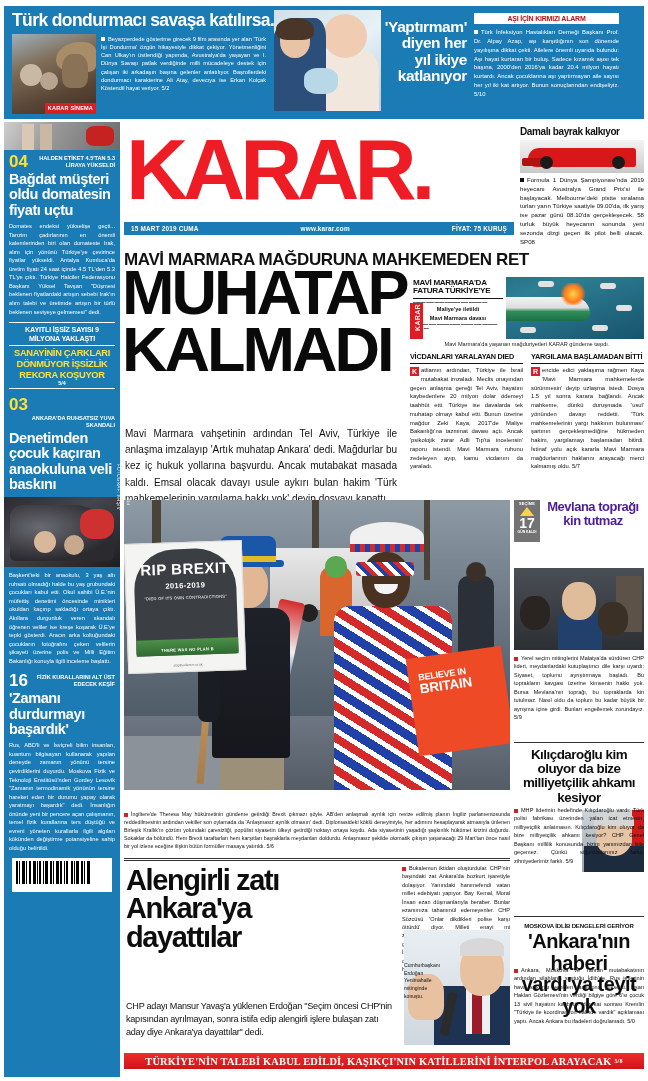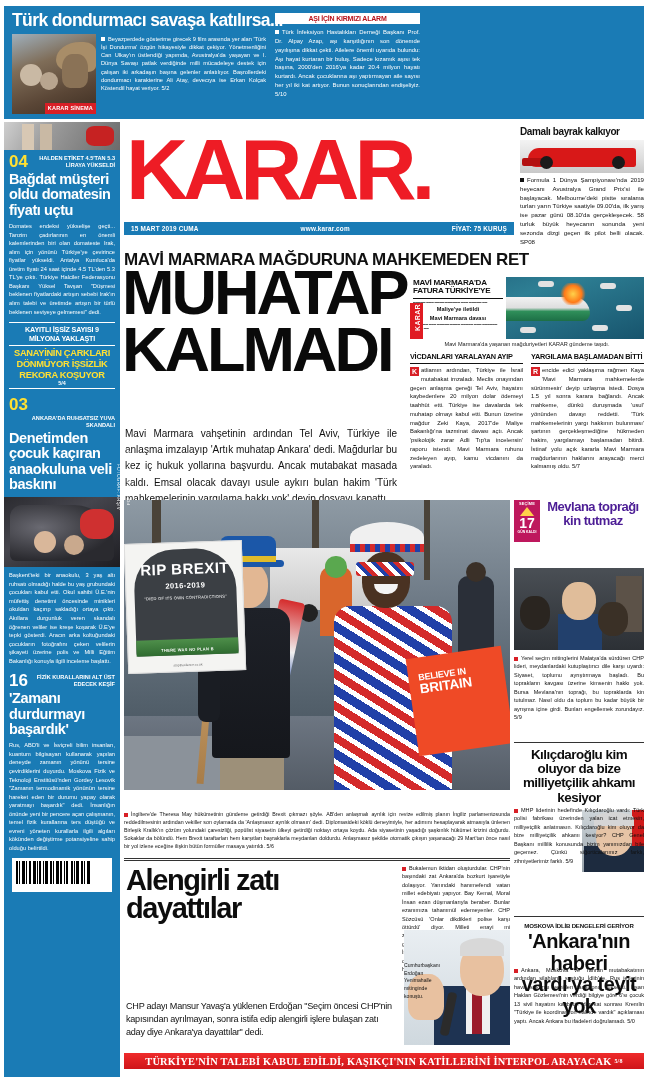--- a/index.html
+++ b/index.html
@@ -362,21 +362,21 @@
      background:#e8c1a0; border-radius:40% 40% 30% 30%; }
   .erd-mic { position:absolute; left:40px; top:62px; width:9px; height:44px;
      background:#2b2b2b; border-radius:4px; transform:rotate(12deg); }
   .erd-cap {
     position:absolute; left:404px; top:962px; width:42px;
     font-size:5.1px; line-height:1.5; color:#111;
   }
 
   
   .mev-badge {
-    position:absolute; left:514px; top:500px; width:26px; height:42px; background:#be185d;
+    position:absolute; left:514px; top:500px; width:26px; height:42px; background:#737373;
     color:#fff; text-align:center;
   }
   .mev-badge .b1 { font-size:3.9px; font-weight:bold; padding-top:1px; letter-spacing:.2px; }
   .mev-badge .tulip { width:0; height:0; margin:1px auto 0 auto;
      border-left:7px solid transparent; border-right:7px solid transparent;
      border-bottom:9px solid #ffd24a; }
   .mev-badge .b2 { font-size:14px; font-weight:bold; line-height:1.0; }
   .mev-badge .b3 { font-size:3.4px; font-weight:bold; }
   .mev-head {
     position:absolute; left:542px; top:500px; width:102px;
@@ -453,20 +453,32 @@
           <div class="camel"></div>
           <div class="fig f1"></div>
           <div class="fig f2"></div>
           <div class="fig f3"></div>
           <div class="ts-badge">KARAR SİNEMA</div>
         </div>
         <div class="ts-cine-text bullet-w">Beyazperdede gösterime girecek 9 film arasında yer alan 'Türk İşi Dondurma' özgün hikayesiyle dikkat çekiyor. Yönetmenliğini Can Ulkay'ın üstlendiği yapımda, Avustralya'da yaşayan ve I. Dünya Savaşı patlak verdiğinde milli mücadeleye destek için çalışan iki arkadaşın başına gelenler anlatılıyor. Başrollerdeki dondurmacı karakterine Ali Atay, devecıya ise Erkan Kolçak Köstendil hayat veriyor. 5/2</div>
       </div>
     </div>
 
+    <div class="ts-col ts-vax">
+      <div class="ts-vax-photo">
+        <div class="vx-baby-body"></div>
+        <div class="vx-baby-head"></div>
+        <div class="vx-nurse">
+          <div class="vx-nurse-face"></div>
+          <div class="vx-nurse-hair"></div>
+        </div>
+        <div class="vx-glove"></div>
+      </div>
+      <div class="ts-vax-title">'Yaptırmam' diyen her yıl ikiye katlanıyor</div>
+    </div>
 
     <div class="ts-col ts-alarm">
       <div class="ts-alarm-kicker">AŞI İÇİN KIRMIZI ALARM</div>
       <div class="ts-alarm-text bullet-w">Türk İnfeksiyon Hastalıkları Derneği Başkanı Prof. Dr. Alpay Azap, aşı karşıtlığının son dönemde yayılışına dikkat çekti. Ailelere önemli uyarıda bulundu: Aşı hayat kurtaran bir buluş. Sadece kızamık aşısı tek başına, 2000'den 2016'ya kadar 20.4 milyon hayatı kurtardı. Ancak çocuklarına aşı yaptırmayan aile sayısı her yıl iki kat artıyor. Bunun sonuçlarından endişeliyiz. 5/10</div>
     </div>
   </div>
 
   <div class="leftrail">
 
     <div class="lr-photo1">
@@ -604,21 +616,21 @@
       <div class="mm-ov-sm" style="margin-top:2px">▬▬▬▬▬▬ ▬▬▬ ▬▬▬▬▬ ▬▬▬▬ ▬▬▬▬▬ ▬▬▬ ▬▬▬▬▬▬ ▬▬▬▬ ▬▬</div>
       <div class="mm-karar">
         <span>KARAR</span>
       </div>
     </div>
   </div>
   <div class="mm-cap">Mavi Marmara'da yaşanan mağduriyetleri KARAR gündeme taşıdı.</div>
 
   <div class="mm-cols">
     <div class="mm-col">
-      <div class="mm-col-h">VİCDANLARI YARALAYAN AYIP</div>
+      <div class="mm-col-h">VİCDANLARI YARALAYAN DIED</div>
       <div class="mm-col-b">
         <span class="dropcap">K</span><span>atliamın ardından, Türkiye ile İsrail mutabakat imzaladı. Meclis onayından geçen anlaşma gereği Tel Aviv, hayatını kaybedenlere 20 milyon dolar ödemeyi taahhüt etti. Türkiye ise davalarda tek muhatap olmayı kabul etti. Bunun üzerine mağdur Zeki Kaya, 2017'de Maliye Bakanlığı'na tazminat davası açtı. Ancak 'psikolojik zarar Adli Tıp'ta incelensin' raporu istendi. Mavi Marmara ruhunu zedeleyen ayıp, kamu vicdanını da yaraladı.</span>
       </div>
     </div>
     <div class="mm-col">
       <div class="mm-col-h">YARGILAMA BAŞLAMADAN BİTTİ</div>
       <div class="mm-col-b">
         <span class="dropcap">R</span><span>encide edici yaklaşıma rağmen Kaya 'Mavi Marmara mahkemelerde sürünmesin' deyip uzlaşma istedi. Dosya 1.5 yıl sonra karara bağlandı. Ancak mahkeme, dünkü duruşmada 'usul' yönünden davayı reddetti. 'Türk mahkemelerinin yargı hakkının bulunması' şartının gerçekleşmediğine hükmeden hakim, yargılamayı başlamadan bitirdi. İstinaf yolu açık kararla Mavi Marmara mağdurlarının haklarını arayacağı merci kalmamış oldu. 5/7</span>
       </div>
     </div>
@@ -673,20 +685,21 @@
       <div>BRITAIN</div>
     </div>
   </div>
   <div class="bx-credit">FOTOĞRAF: REUTERS</div>
 
   <div class="bx-body bullet-r">İngiltere'de Theresa May hükümetinin gündeme getirdiği Brexit çıkmazı şöyle. AB'den anlaşmalı ayrılık için revize edilmiş planın İngiliz parlamentosunda reddedilmesinin ardından vekiller son oylamada da 'Anlaşmasız ayrılık olmasın' dedi. Diplomasideki köklü deneyimiyle, her adımını hesaplayarak atmasıyla ünlenen Birleşik Krallık'ın çözüm yolundaki çaresizliği, popülist siyasetin ülkeyi getirdiği noktayı ortaya koydu. Ada siyasetinin yaşadığı şaşkınlık hükümet krizini doğurdu. Sokaklar da bölündü. Hem Brexit taraftarları hem karşıtları bayraklarla meydanları doldurdu. Anlaşmasız şekilde otomatik çıkışın yaşanacağı 29 Mart'tan önce nasıl bir yol izlene eceğine ilişkin bütün formüller masaya yatırıldı. 5/6</div>
   <div class="rule-d"></div>
 
   <div class="al-head">
     <div>Alengirli zatı</div>
+    <div>Ankara'ya</div>
     <div>dayattılar</div>
   </div>
   <div class="al-lede">CHP adayı Mansur Yavaş'a yüklenen Erdoğan "Seçim öncesi CHP'nin kapısından ayrılmayan, sonra istifa edip alengirli işlere bulaşan zatı aday diye Ankara'ya dayattılar" dedi.</div>
   <div class="al-col bullet-r">Bukalemun iktidarı oluşturdular. CHP'nin başındaki zat Ankara'da bozkurt işaretiyle dolaşıyor. Yanındaki hanımefendi vatan millet edebiyatı yapıyor. Bay Kemal, Moral İnsan ezan düşmanlarıyla beraber. Bunlar ezanımıza tahammül edemeyenler. CHP Sözcüsü 'Onlar dikdikleri polise karşı öttürdü' diyor. Milleti enayi mi zannediyorsunuz? Müracaatını yapar, gösterilen yerde uygulamaya geçirirsin. İstanbul Valisi'ne sordum 'Başvurusu yok' dedi. Bunlar İstiklal Caddesi'nde işgal hareketine girmek istedi. 5/9</div>
 
   <div class="erd-photo">
     <div class="erd-suit"></div>
     <div class="erd-shirt"></div>
     <div class="erd-tie"></div>
     <div class="erd-face"></div>

